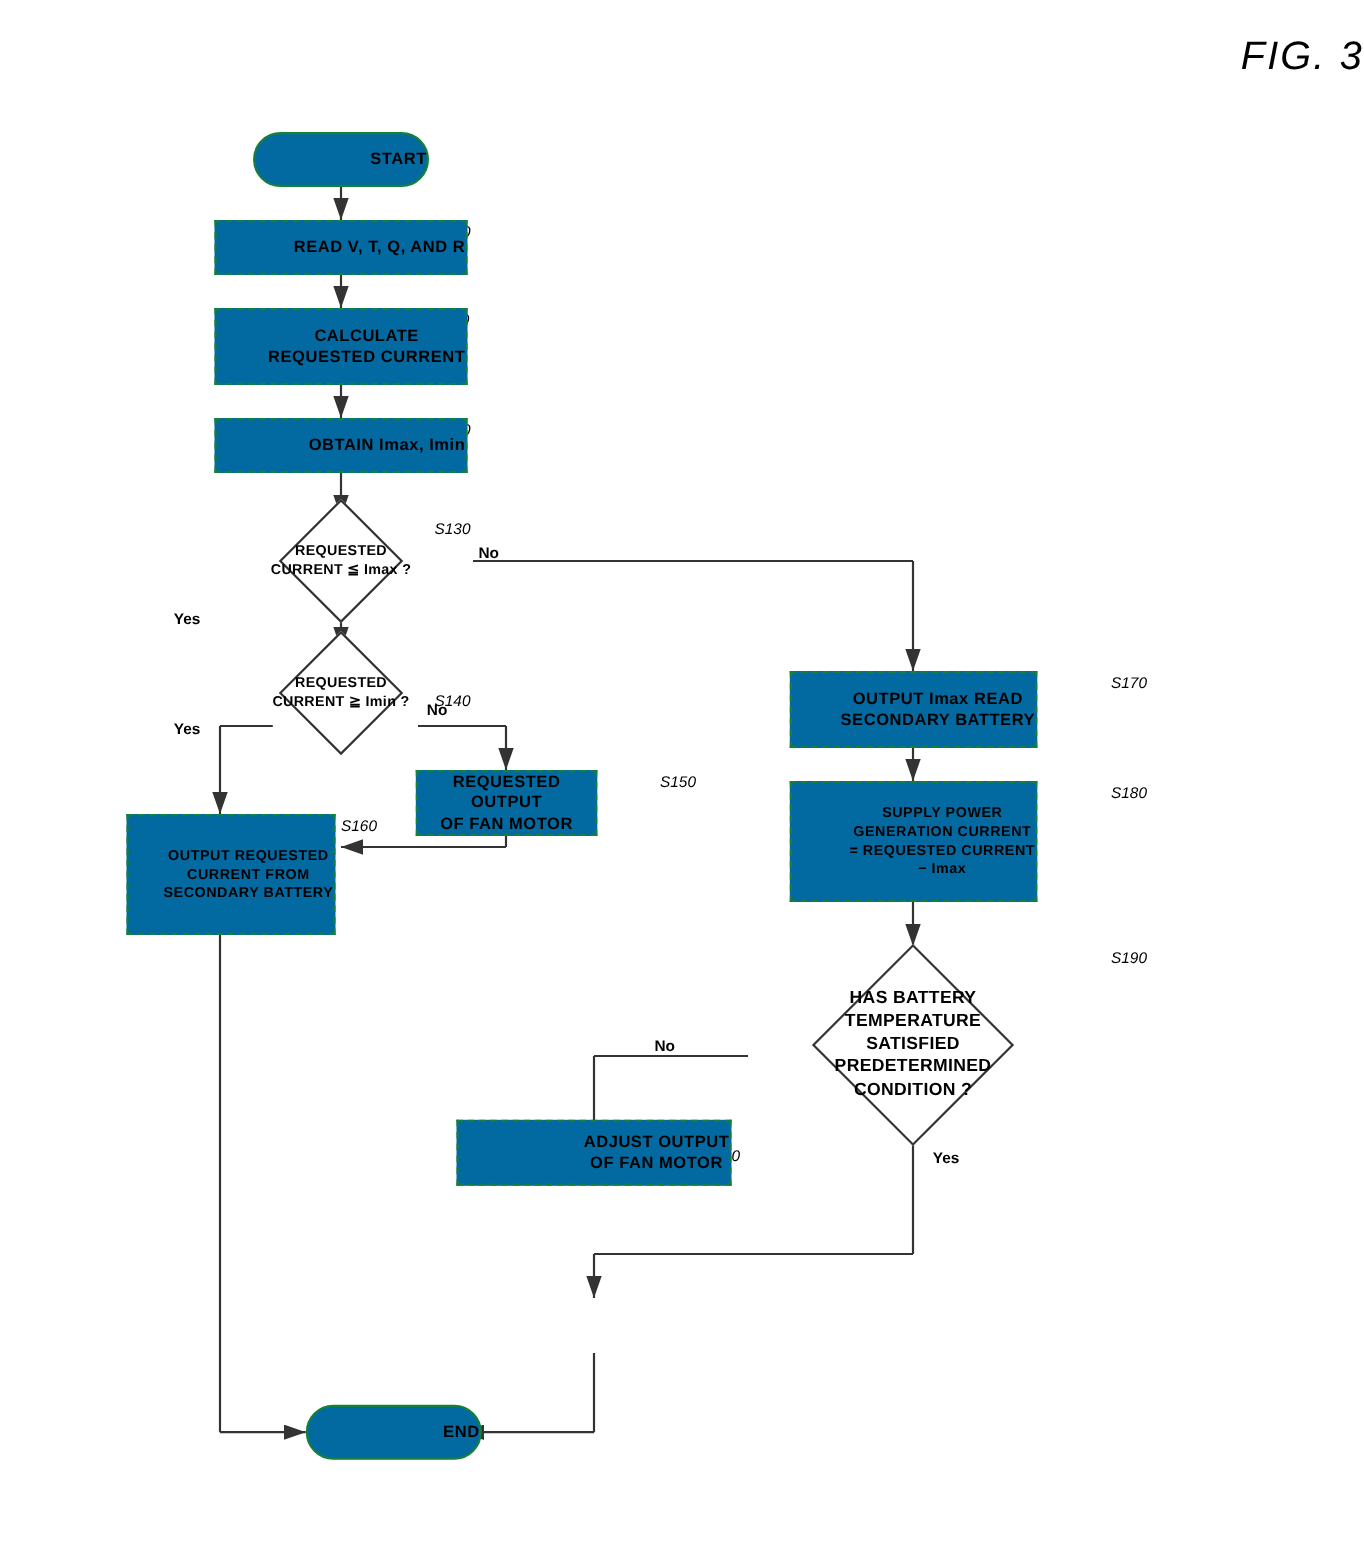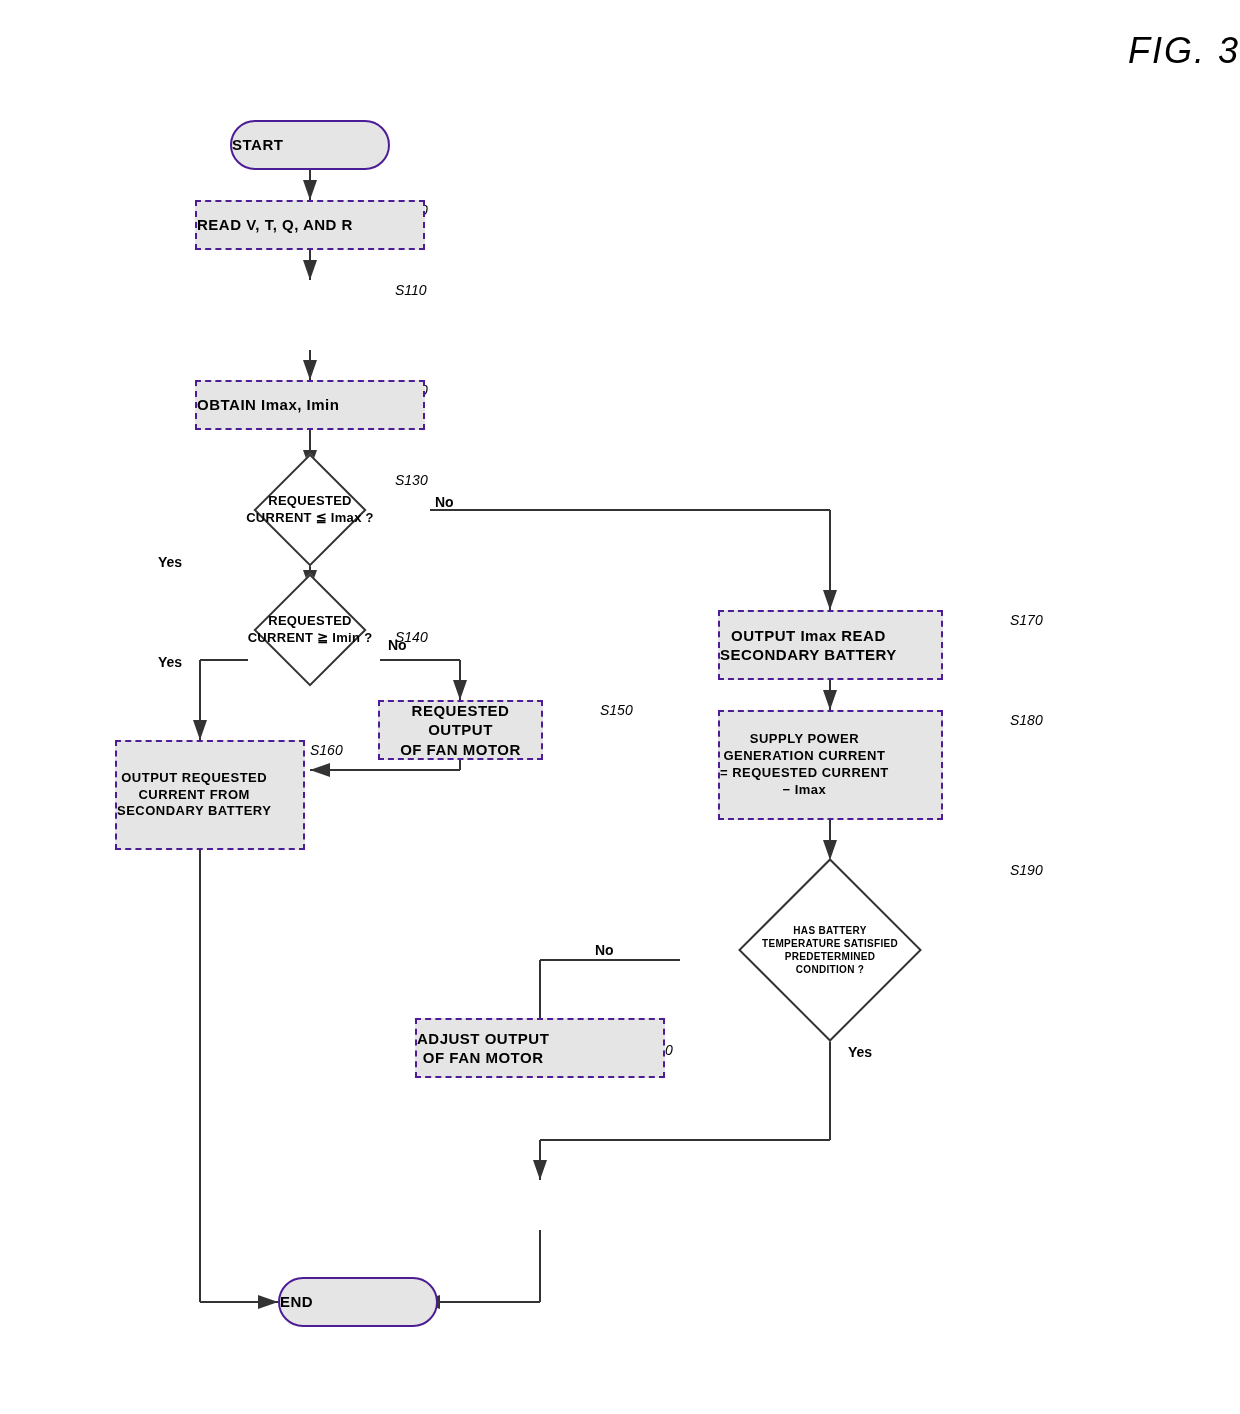--- a/index.html
+++ b/index.html
@@ -24,25 +24,25 @@
     .flowchart-container {
       position: relative;
       width: 1240px;
       height: 1360px;
       margin-top: 10px;
     }
 
     
     .box {
       position: absolute;
-      border: 2px solid #4c1d95;
-      background: #e5e5e5;
+      border: 2px solid #15803d;
+      background: #0369a1;
       display: flex;
       align-items: center;
-      justify-content: flex-start;
+      justify-content: flex-end;
       text-align: center;
       font-size: 15px;
       font-weight: bold;
       letter-spacing: 0.5px;
       line-height: 1.3;
     }
 
     .box.rounded {
       border-radius: 30px;
     }
@@ -158,20 +158,24 @@
   </div>
 
   <div class="step-label" style="left:395px; top:120px;">S100</div>
 
   <div class="box dashed" style="left:195px; top:118px; width:230px; height:50px;">
     <span>READ V, T, Q, AND R</span>
   </div>
 
   <div class="step-label" style="left:395px; top:200px;">S110</div>
 
+  <div class="box dashed" style="left:195px; top:198px; width:230px; height:70px;">
+    <span style="white-space:pre-line;">CALCULATE
+REQUESTED CURRENT</span>
+  </div>
 
   <div class="step-label" style="left:395px; top:300px;">S120</div>
 
   <div class="box dashed" style="left:195px; top:298px; width:230px; height:50px;">
     <span>OBTAIN Imax, Imin</span>
   </div>
 
   <div class="step-label" style="left:395px; top:390px;">S130</div>
 
   <div class="diamond-wrapper" style="left:185px; top:388px; width:250px; height:80px;">
@@ -227,21 +231,21 @@
     <span style="white-space:pre-line; font-size:13px;">SUPPLY POWER
 GENERATION CURRENT
 = REQUESTED CURRENT
 − Imax</span>
   </div>
 
   <div class="step-label" style="left:1010px; top:780px;">S190</div>
 
   <div class="diamond-wrapper" style="left:680px; top:778px; width:300px; height:180px;">
     <div class="diamond" style="width:130px; height:130px;"></div>
-    <div class="diamond-text" style="font-size:10px; width:190px;">
+    <div class="diamond-text" style="font-size:16px; width:190px;">
       <span style="white-space:pre-line;">HAS BATTERY
 TEMPERATURE SATISFIED
 PREDETERMINED
 CONDITION ?</span>
     </div>
   </div>
 
   <div class="label-text" style="left:595px; top:860px;">No</div>
 
   <div class="label-text" style="left:848px; top:962px;">Yes</div>

